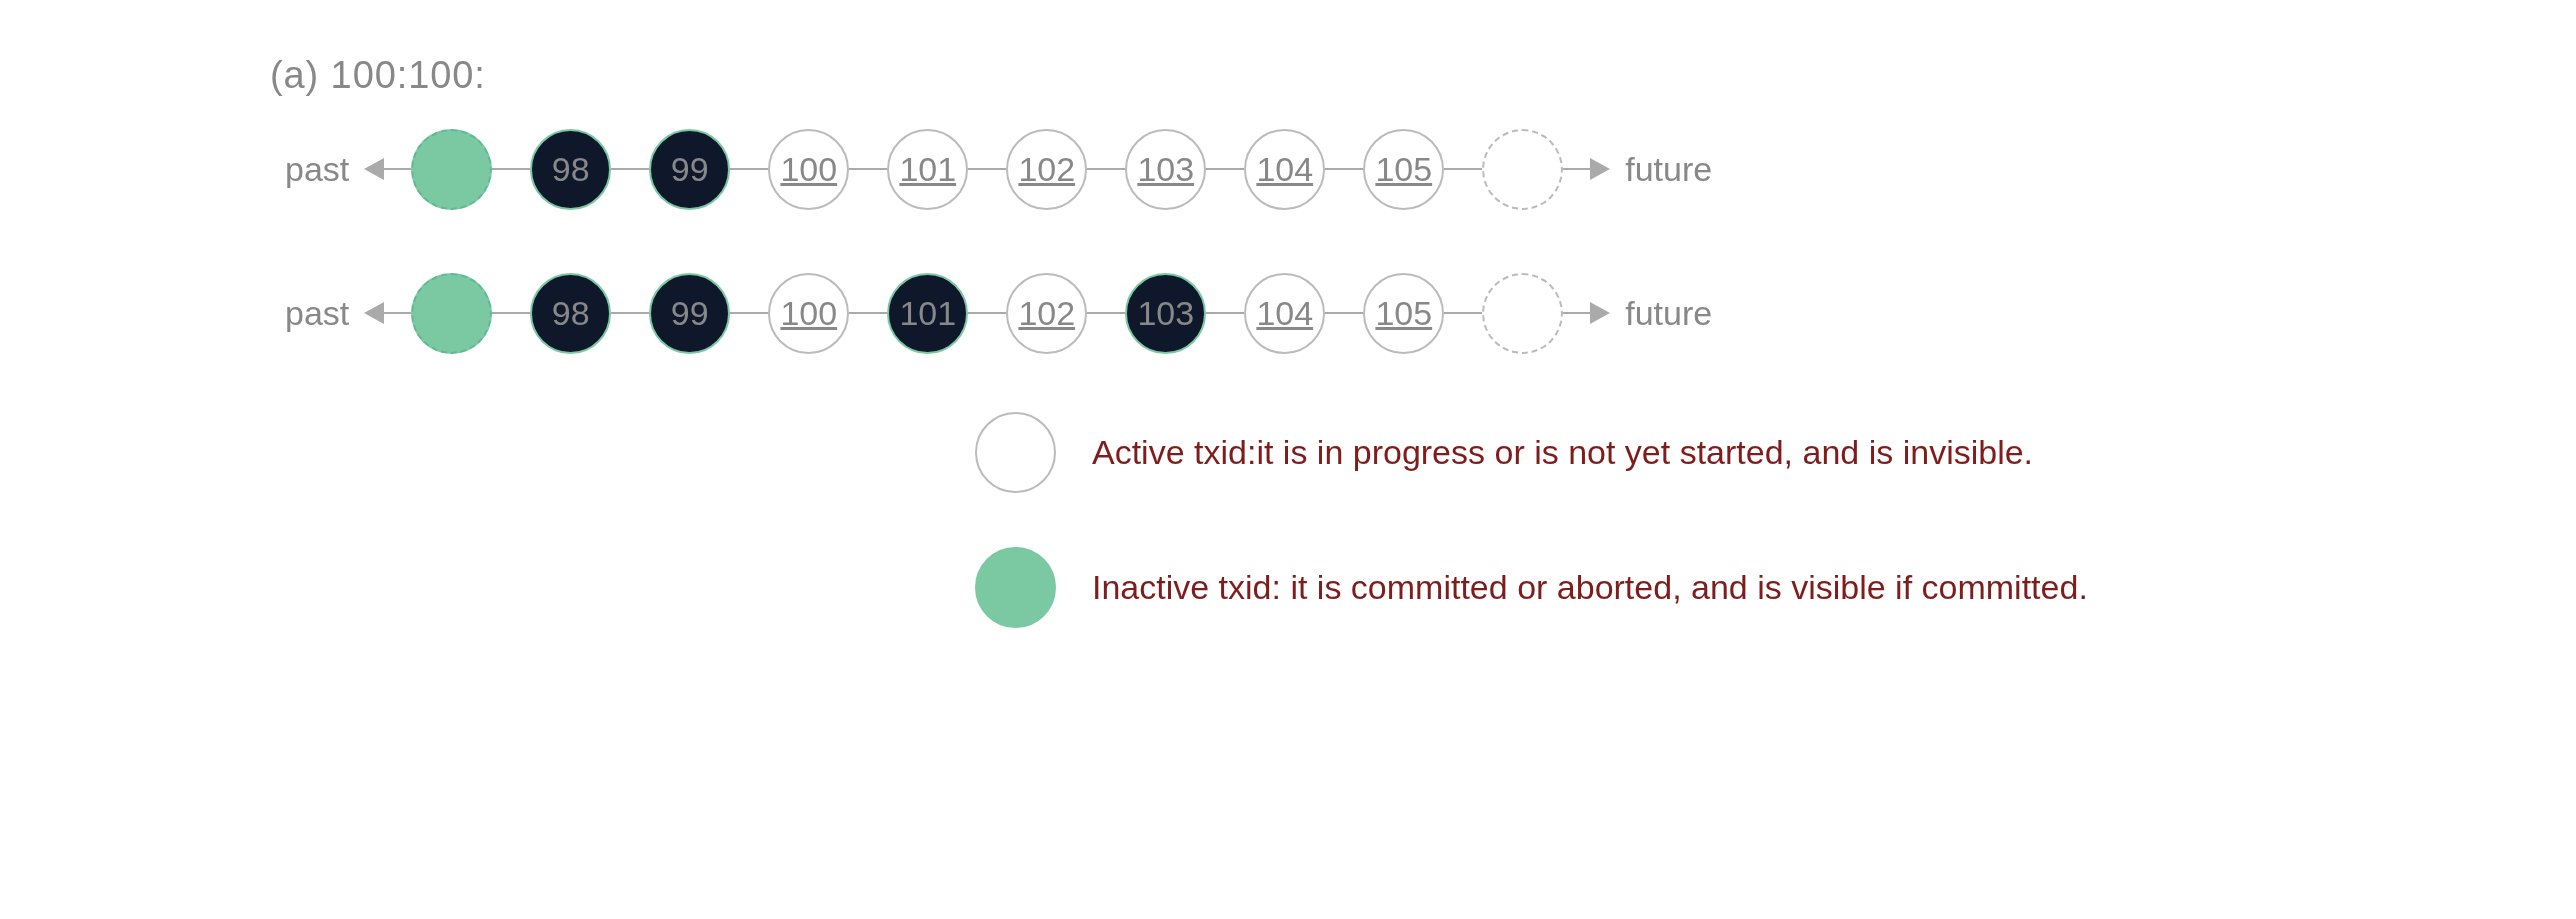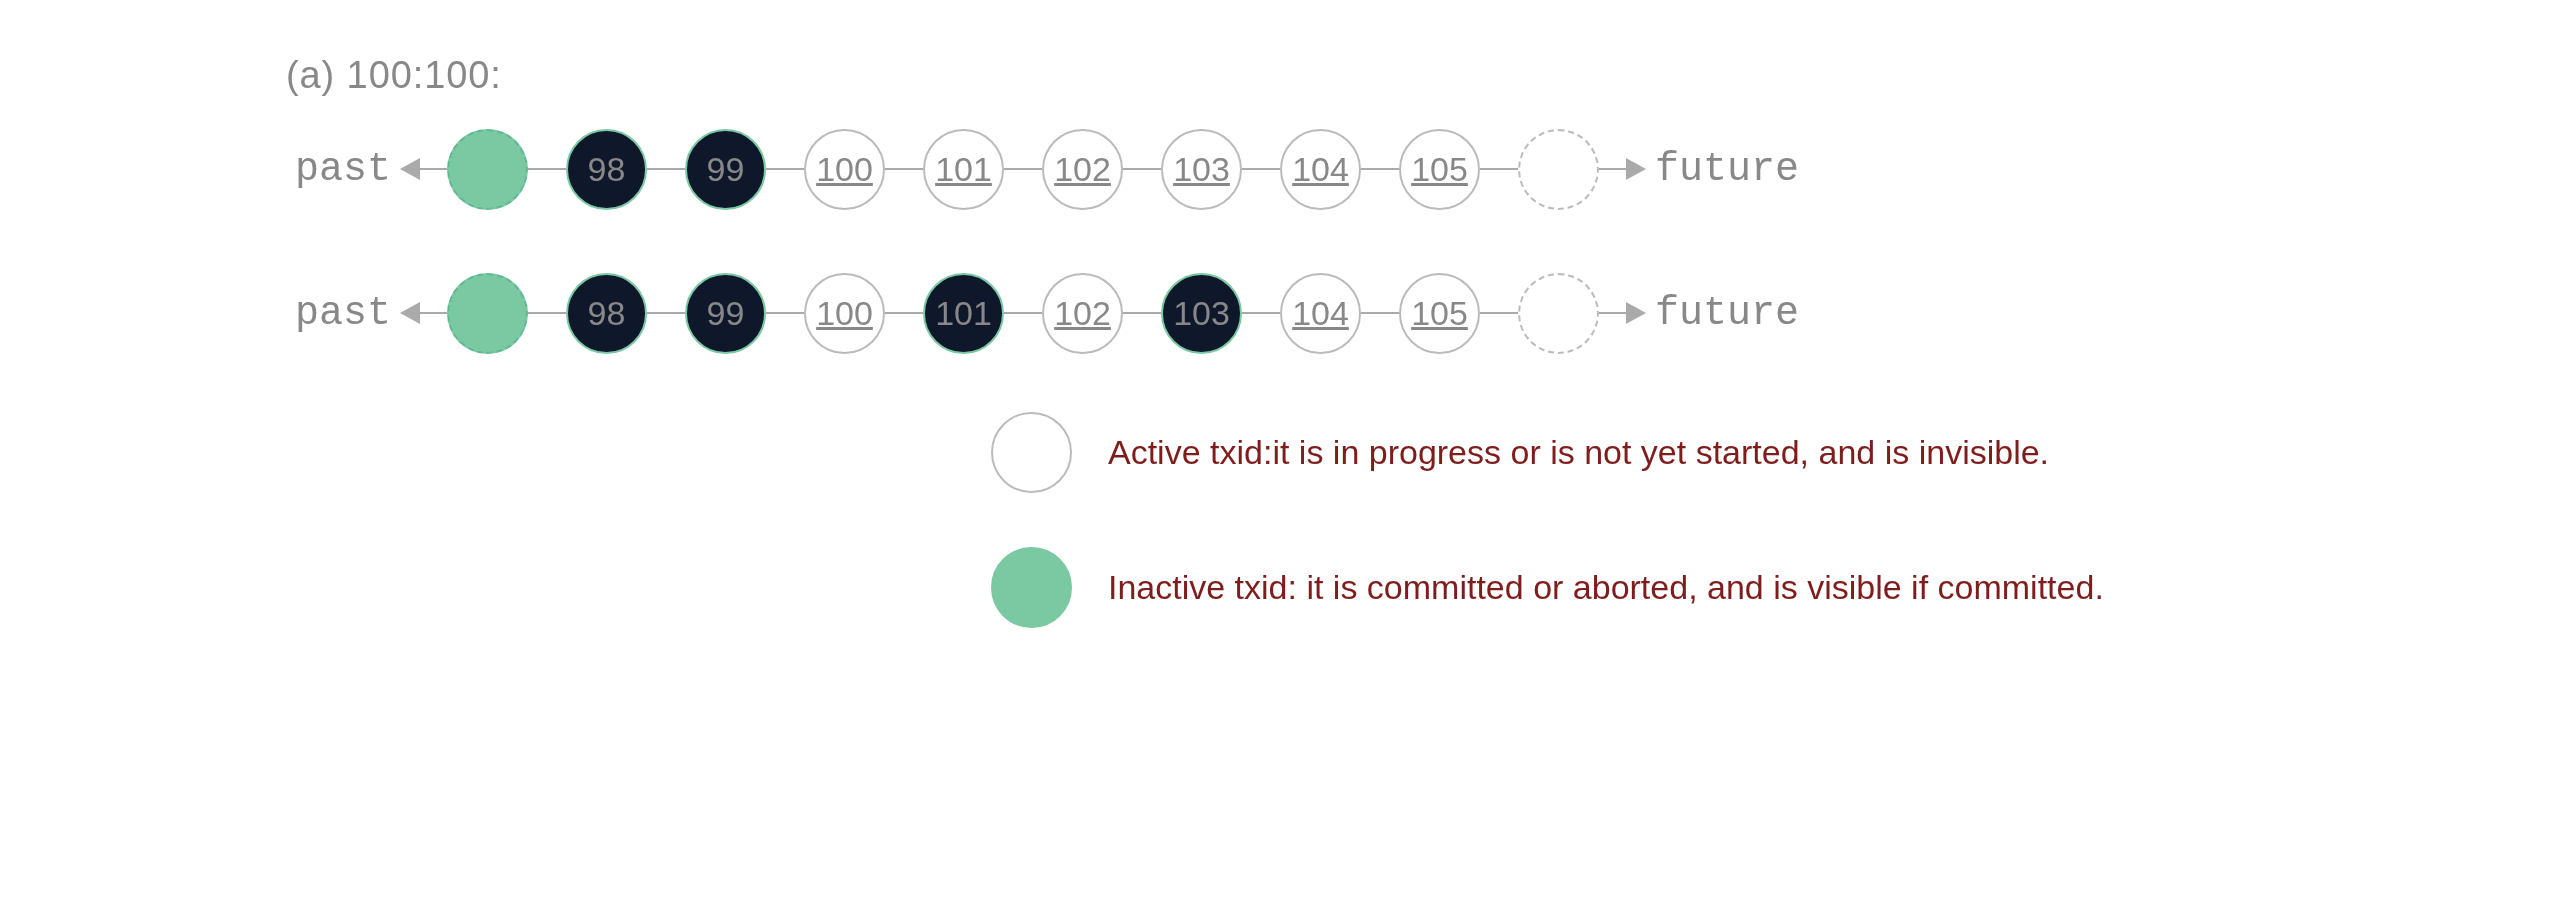--- a/index.html
+++ b/index.html
@@ -10,42 +10,41 @@
     body {
       font-family: -apple-system, BlinkMacSystemFont, "Segoe UI", Arial, sans-serif;
       background: #ffffff;
       width: 2576px;
       height: 919px;
       position: relative;
       color: #888;
     }
     .container {
       position: absolute;
-      left: 286px;
+      left: 270px;
       top: 54px;
       width: 2077px;
     }
     .section-label {
       font-size: 38px;
       color: #888;
       margin-bottom: 27px;
       margin-left: 0px;
       letter-spacing: 0.9px;
     }
     .timeline {
       display: flex;
       align-items: center;
       margin-bottom: 54px;
       height: 90px;
     }
     .end-label {
-      font-size: 40px;
+      font-size: 34px;
       color: #888;
-      margin: 0 9px;
-      font-family: Liberation Mono, monospace;
+      margin: 0 15px;
     }
     .arrow-left {
       width: 0;
       height: 0;
       border-top: 11px solid transparent;
       border-bottom: 11px solid transparent;
       border-right: 20px solid #aaa;
       margin-right: 0px;
     }
     .arrow-right {

